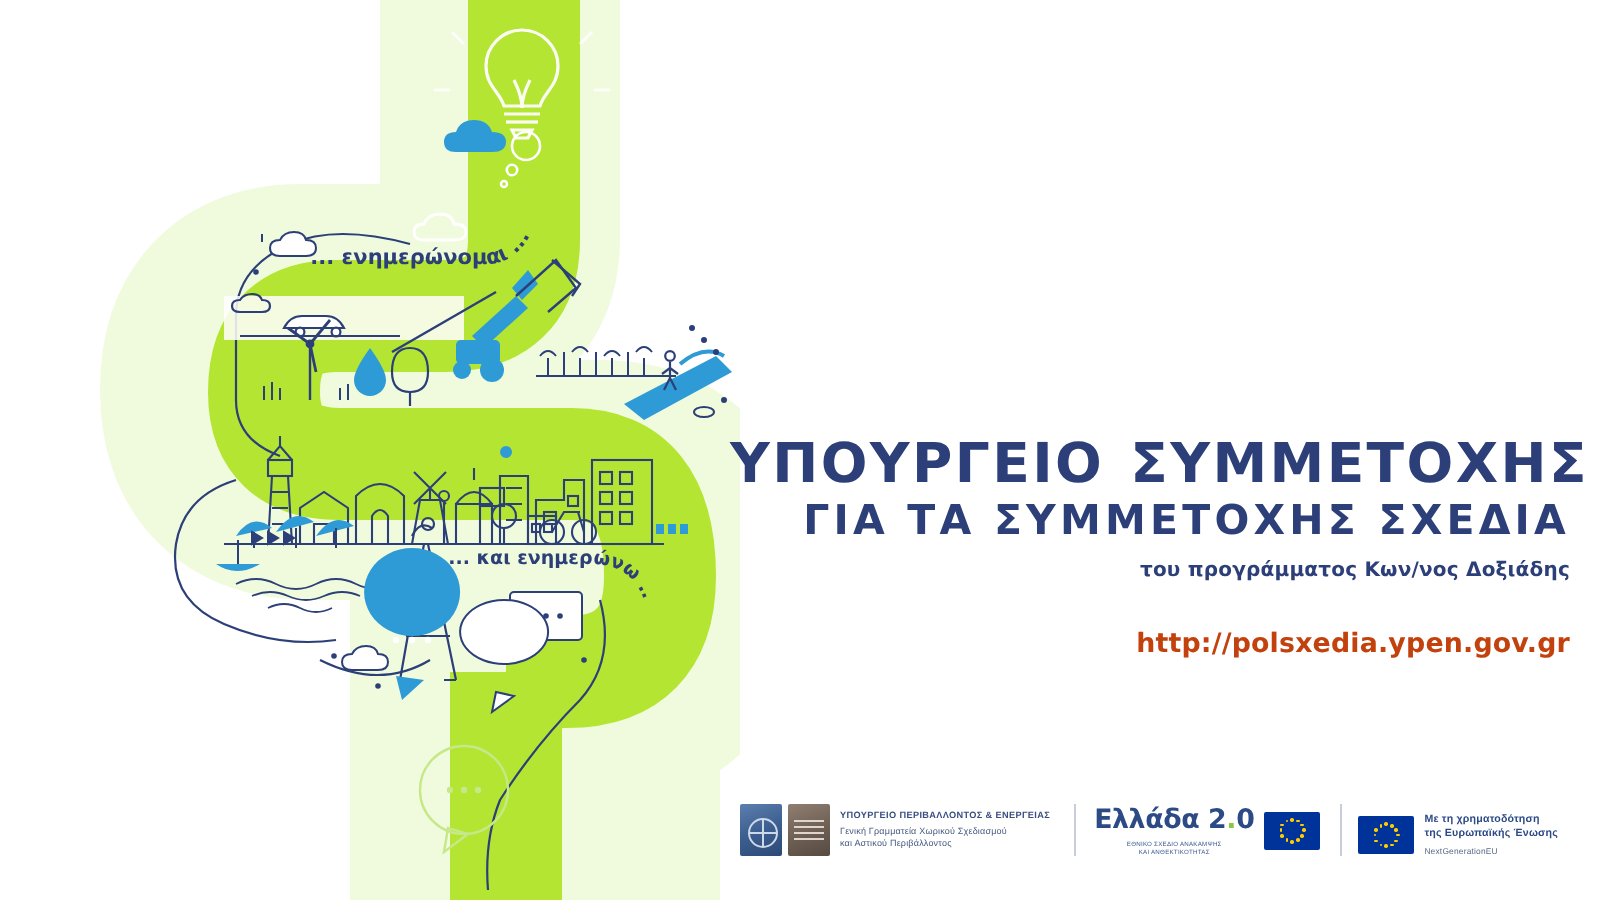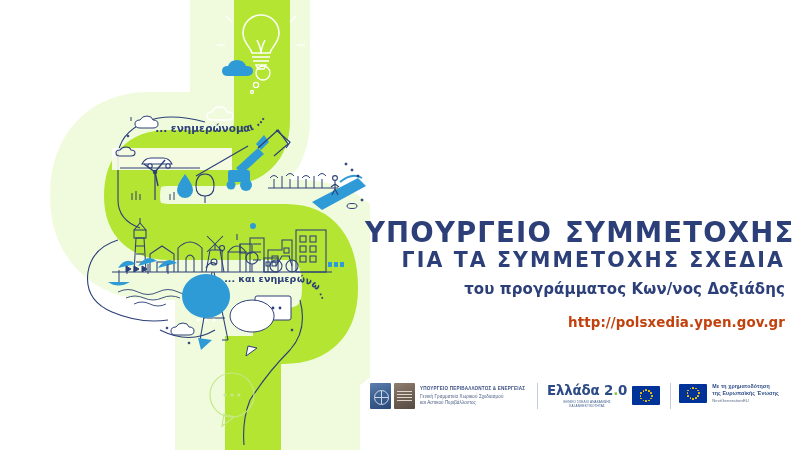--- a/index.html
+++ b/index.html
@@ -39,21 +39,21 @@
     font-size:20.5px;
     letter-spacing:2.1px;
     color:#2c3f78;
     line-height:1.15;
     white-space:nowrap;
     margin:2px 0 0 0;
   }
   .subtitle{
     font-family:"DejaVu Sans", sans-serif;
     font-weight:bold;
-    font-size:15px;
+    font-size:10px;
     color:#2c3f78;
     margin:8px 0 0 0;
     white-space:nowrap;
     letter-spacing:0.1px;
   }
   .url{
     position:absolute;
     left:365px;top:315px;width:420px;
     text-align:right;
     font-family:"DejaVu Sans", sans-serif;
@@ -62,21 +62,21 @@
     color:#c2410c;
     letter-spacing:0.1px;
     white-space:nowrap;
   }
 
   
   .footer{
     position:absolute;
     left:370px;top:383px;
     width:415px;height:45px;
-    display:flex;align-items:flex-start;
+    display:flex;align-items:flex-end;
     gap:0;
   }
   .logo-min{display:flex;align-items:center;gap:5px;}
   .emblems{display:flex;gap:3px;}
   .emb{width:21px;height:26px;border-radius:1px;}
   .emb-a{background:linear-gradient(160deg,#5d7fae 0%,#3c5f91 50%,#2d4a76 100%);position:relative;overflow:hidden;}
   .emb-a:after{
     content:"";position:absolute;left:50%;top:50%;
     width:13px;height:13px;margin:-6.5px 0 0 -6.5px;
     border-radius:50%;

